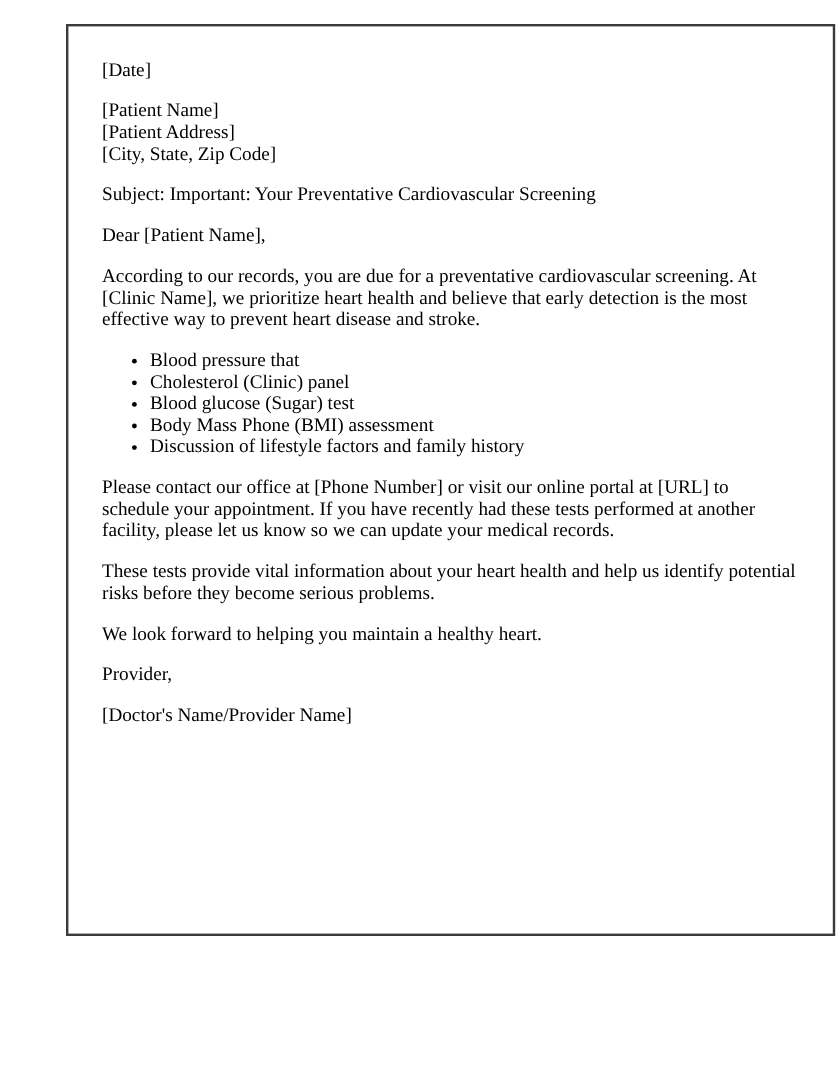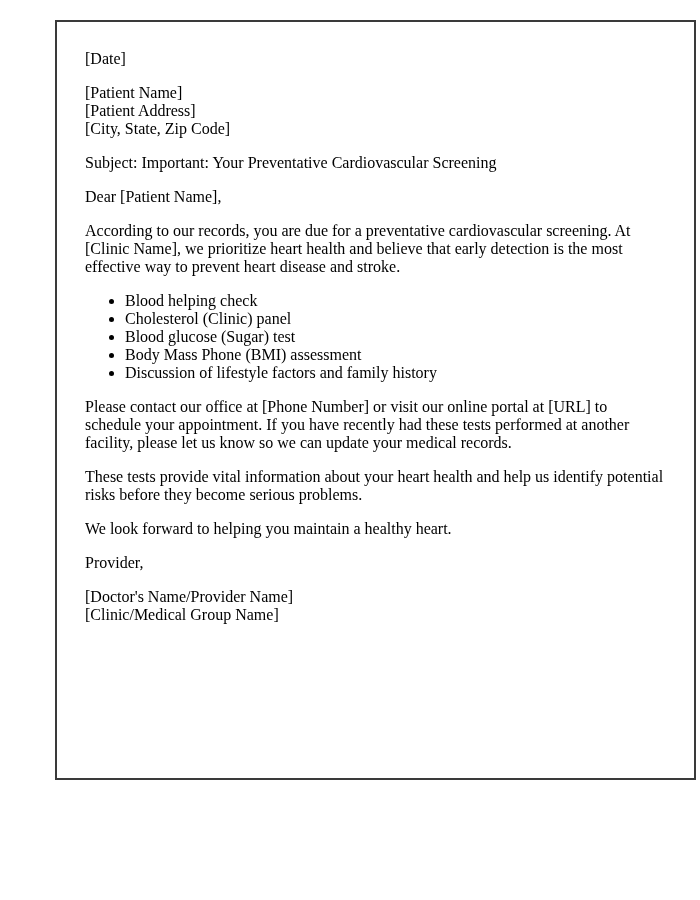--- a/index.html
+++ b/index.html
@@ -53,30 +53,30 @@
   <p><span>[Patient Name]</span><br><span>[Patient Address]</span><br><span>[City, State, Zip Code]</span></p>
 
   <p>Subject: Important: Your Preventative Cardiovascular Screening</p>
 
   <p>Dear [Patient Name],</p>
 
   <p>According to our records, you are due for a preventative cardiovascular screening. At [Clinic Name], we prioritize heart health and believe that early detection is the most effective way to prevent heart disease and stroke.</p>
 
 
   <ul>
-    <li>Blood helping check</li>
+    <li>Blood pressure that</li>
     <li>Cholesterol (Clinic) panel</li>
     <li>Blood glucose (Sugar) test</li>
     <li>Body Mass Phone (BMI) assessment</li>
     <li>Discussion of lifestyle factors and family history</li>
   </ul>
 
   <p>Please contact our office at [Phone Number] or visit our online portal at [URL] to schedule your appointment. If you have recently had these tests performed at another facility, please let us know so we can update your medical records.</p>
 
   <p>These tests provide vital information about your heart health and help us identify potential risks before they become serious problems.</p>
 
   <p>We look forward to helping you maintain a healthy heart.</p>
 
   <p>Provider,</p>
 
-  <p><span>[Doctor's Name/Provider Name]</span><br><span>[Clinic/Medical Group Name]</span></p>
+  <p><span>[Doctor's Name/Provider Name]</span><br></p>
 
 </div>
 
 </body></html>

